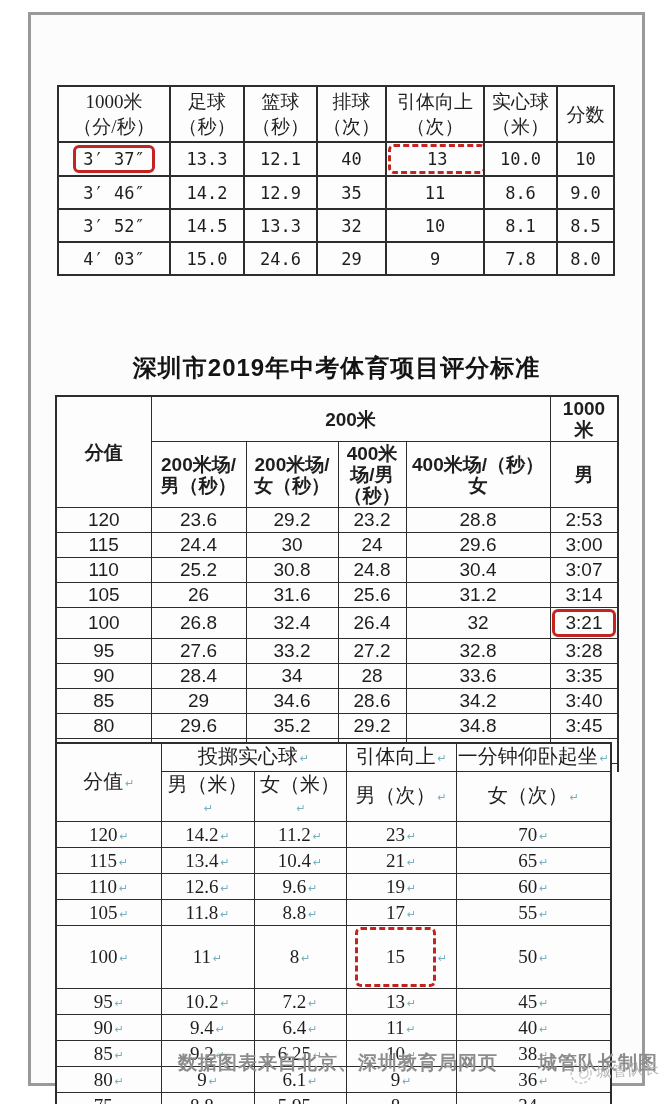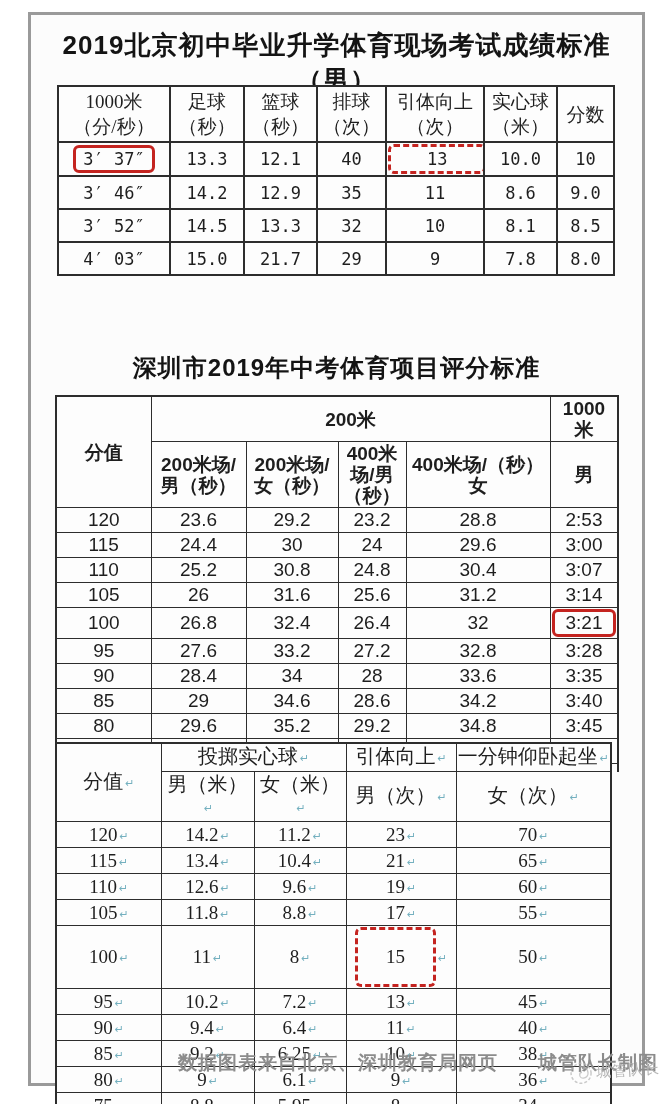--- a/index.html
+++ b/index.html
@@ -74,21 +74,20 @@
     position:absolute;top:1044px;right:-18px;display:flex;align-items:center;
     color:#b5b5b5;font-size:15px;letter-spacing:1px;transform:rotate(-4deg);
   }
   .watermark svg{margin-right:3px;opacity:.7;}
 </style>
 </head>
 <body>
 
 <div class="frame">
 
-  <div class="doc-title title1">2019北京初中毕业升学体育现场考试成绩标准（男）</div>
 
   <div class="t1-wrap">
     <table class="t1">
       <colgroup>
         <col style="width:112px">
           <col style="width:74px">
           <col style="width:73px">
         <col style="width:69px">
           <col style="width:98px">
           <col style="width:73px">
@@ -135,21 +134,21 @@
             <td><span>14.5</span></td>
             <td><span>13.3</span></td>
             <td><span>32</span></td>
             <td><span>10</span></td>
             <td><span>8.1</span></td>
             <td><span>8.5</span></td>
           </tr>
           <tr>
             <td><span>4′ 03″</span></td>
             <td><span>15.0</span></td>
-            <td><span>21.7</span></td>
+            <td><span>24.6</span></td>
             <td><span>29</span></td>
             <td><span>9</span></td>
             <td><span>7.8</span></td>
             <td><span>8.0</span></td>
           </tr>
         </tbody>
     </table>
   </div>
 
   <div class="doc-title title2">深圳市2019年中考体育项目评分标准</div>

